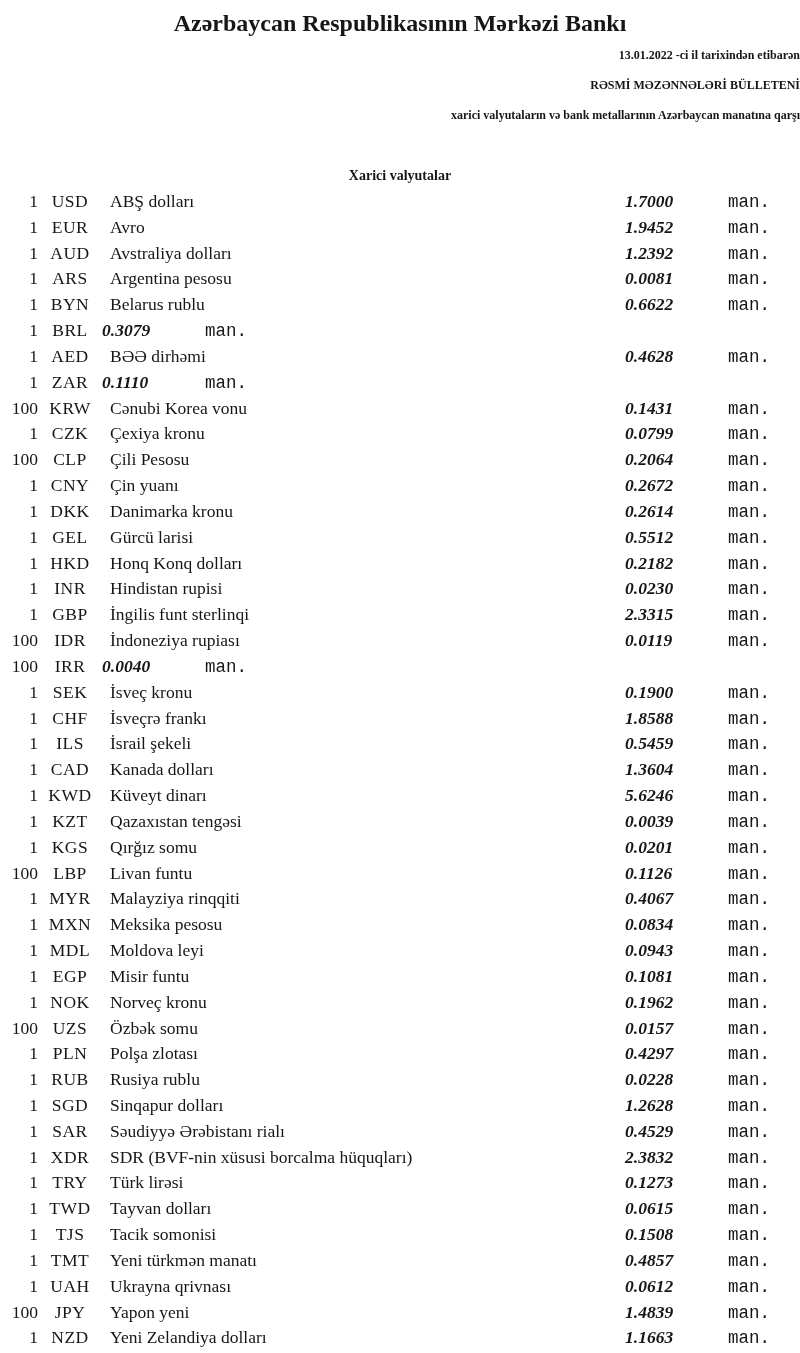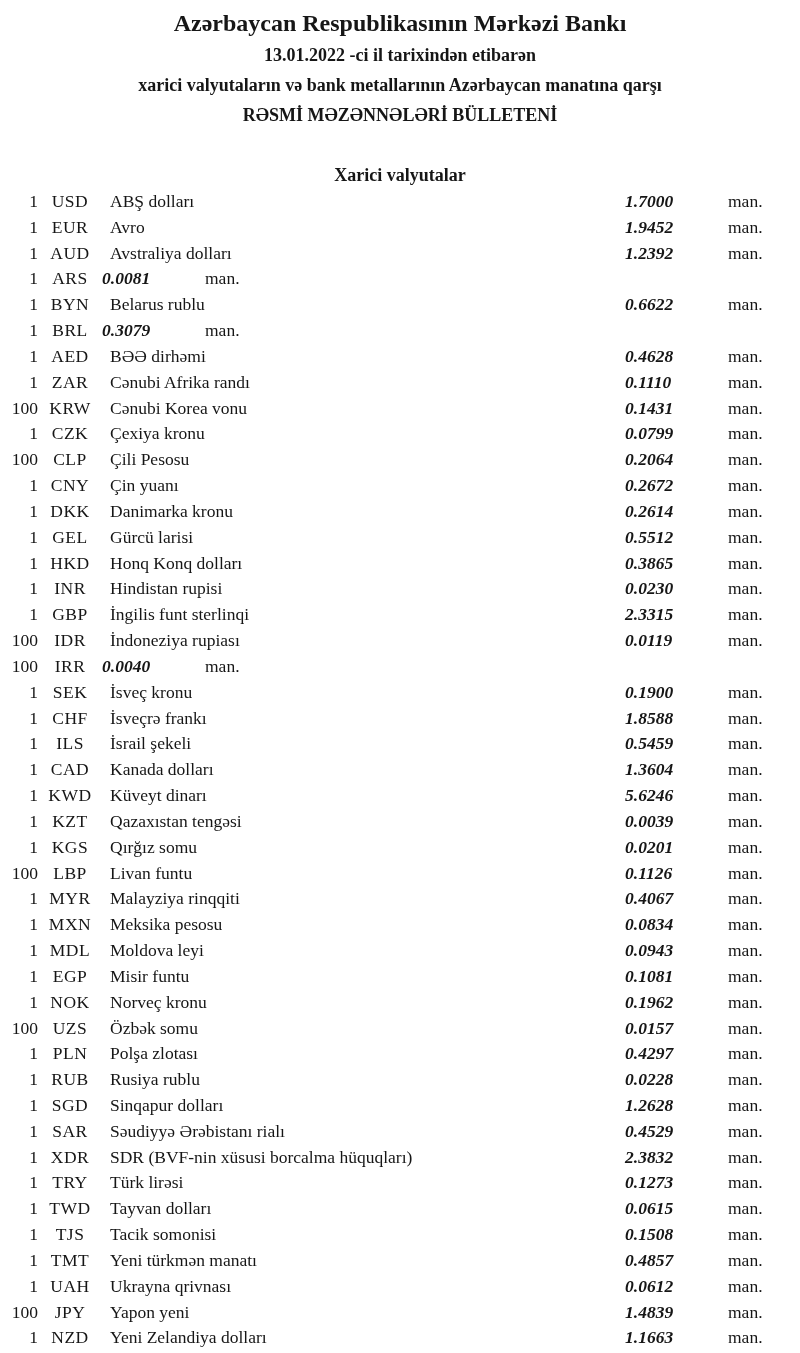--- a/index.html
+++ b/index.html
@@ -20,28 +20,29 @@
   .header {
     padding-top: 7px;
     text-align: center;
   }
   .title {
     font-size: 24px;
     font-weight: bold;
     line-height: 33px;
   }
   .sub {
-    font-size: 18px;
+    font-size: 12px;
     font-weight: bold;
     line-height: 30px;
+    text-align: right;
   }
   .section-title {
     margin-top: 33px;
     text-align: center;
-    font-size: 18px;
+    font-size: 14px;
     font-weight: bold;
     line-height: 25px;
   }
   .rates-table {
     margin-top: 3px;
   }
   .row {
     display: flex;
     align-items: baseline;
     height: 25.84px;
@@ -68,33 +69,34 @@
   .rate {
     width: 88px;
     font-weight: bold;
     font-style: italic;
     white-space: nowrap;
   }
   .man {
     width: 57px;
     box-sizing: border-box;
     padding-left: 15px;
-    text-align: left;
+    text-align: right;
     white-space: nowrap;
+    font-family: Liberation Mono, monospace;
   }
 </style>
 </head>
 <body>
 
 <div class="page" style="color: rgb(22, 22, 22); background: rgb(255, 255, 255);">
   <div class="header">
     <div class="title">Azərbaycan Respublikasının Mərkəzi Bankı</div>
     <div class="sub">13.01.2022 -ci il tarixindən etibarən</div>
+    <div class="sub">RƏSMİ MƏZƏNNƏLƏRİ BÜLLETENİ</div>
     <div class="sub">xarici valyutaların və bank metallarının Azərbaycan manatına qarşı</div>
-    <div class="sub">RƏSMİ MƏZƏNNƏLƏRİ BÜLLETENİ</div>
   </div>
 
   <div class="section-title">Xarici valyutalar</div>
 
   <div class="rates-table" id="rates-table">
       <div class="row">
     <span class="qty">1</span>
     <span class="code">USD</span>
     <span class="name">ABŞ dolları</span>
     <span class="rate">1.7000</span>
@@ -110,20 +112,21 @@
       <div class="row">
     <span class="qty">1</span>
     <span class="code">AUD</span>
     <span class="name">Avstraliya dolları</span>
     <span class="rate">1.2392</span>
     <span class="man">man.</span>
   </div>
       <div class="row">
     <span class="qty">1</span>
     <span class="code">ARS</span>
+    <span class="name">Argentina pesosu</span>
     <span class="rate">0.0081</span>
     <span class="man">man.</span>
   </div>
       <div class="row">
     <span class="qty">1</span>
     <span class="code">BYN</span>
     <span class="name">Belarus rublu</span>
     <span class="rate">0.6622</span>
     <span class="man">man.</span>
   </div>
@@ -136,21 +139,20 @@
       <div class="row">
     <span class="qty">1</span>
     <span class="code">AED</span>
     <span class="name">BƏƏ dirhəmi</span>
     <span class="rate">0.4628</span>
     <span class="man">man.</span>
   </div>
       <div class="row">
     <span class="qty">1</span>
     <span class="code">ZAR</span>
-    <span class="name">Cənubi Afrika randı</span>
     <span class="rate">0.1110</span>
     <span class="man">man.</span>
   </div>
       <div class="row">
     <span class="qty">100</span>
     <span class="code">KRW</span>
     <span class="name">Cənubi Korea vonu</span>
     <span class="rate">0.1431</span>
     <span class="man">man.</span>
   </div>
@@ -186,21 +188,21 @@
     <span class="qty">1</span>
     <span class="code">GEL</span>
     <span class="name">Gürcü larisi</span>
     <span class="rate">0.5512</span>
     <span class="man">man.</span>
   </div>
       <div class="row">
     <span class="qty">1</span>
     <span class="code">HKD</span>
     <span class="name">Honq Konq dolları</span>
-    <span class="rate">0.3865</span>
+    <span class="rate">0.2182</span>
     <span class="man">man.</span>
   </div>
       <div class="row">
     <span class="qty">1</span>
     <span class="code">INR</span>
     <span class="name">Hindistan rupisi</span>
     <span class="rate">0.0230</span>
     <span class="man">man.</span>
   </div>
       <div class="row">

